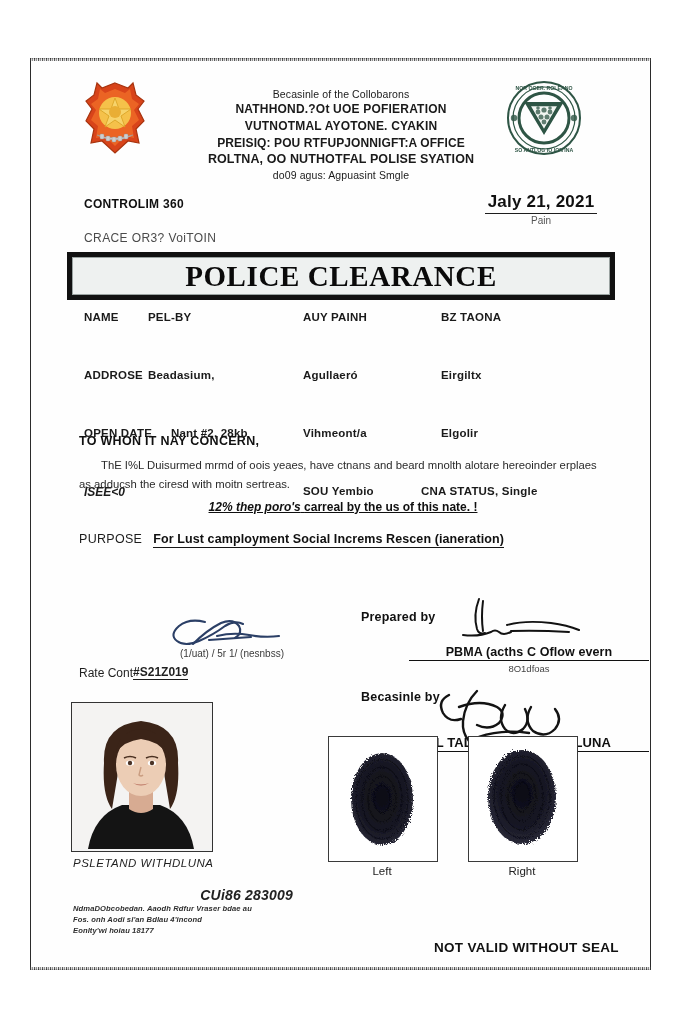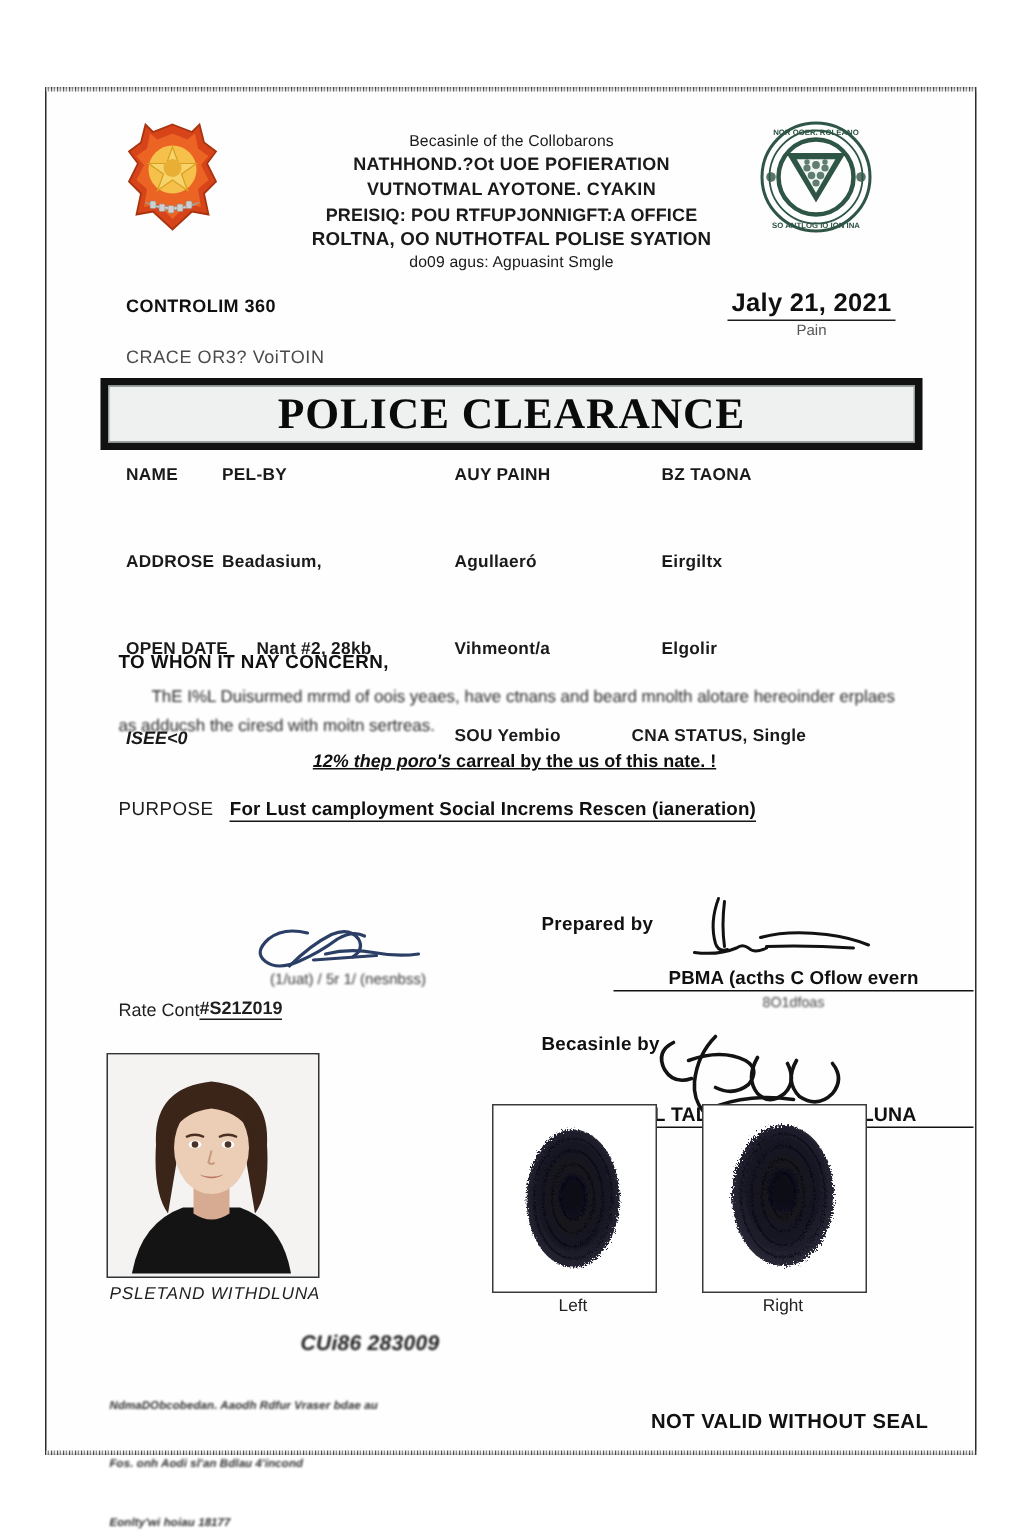--- a/index.html
+++ b/index.html
@@ -407,21 +407,20 @@
     letter-spacing: .2px;
     text-align: right;
   }
   .fp-line {
     font-size: 7.6px;
     font-style: italic;
     font-weight: 700;
     color: #2e2e2e;
     line-height: 1.45;
     letter-spacing: .1px;
-    margin-top: 28px;
   }
 
   
   .fp-box {
     position: absolute;
     top: 677px;
     width: 108px;
     height: 124px;
     border: 1.4px solid #3a3a3a;
     background: #fff;

